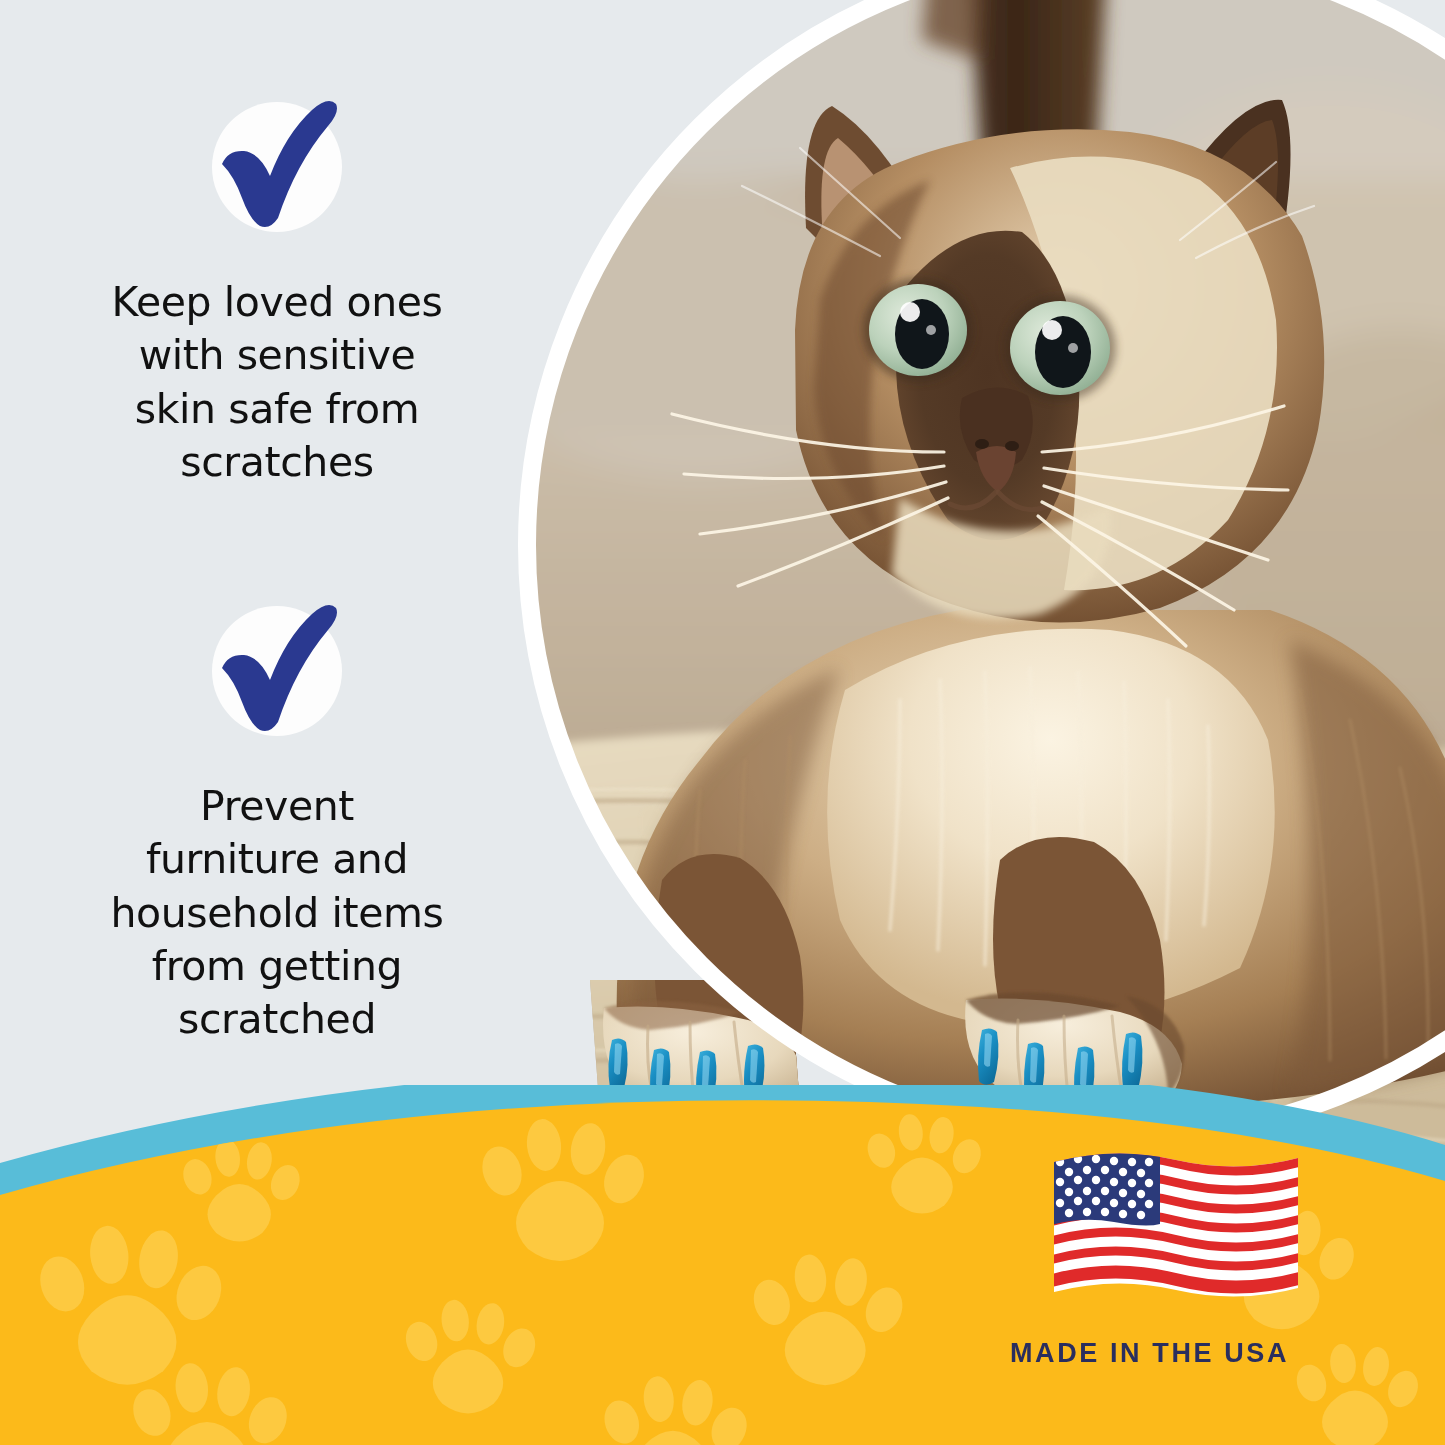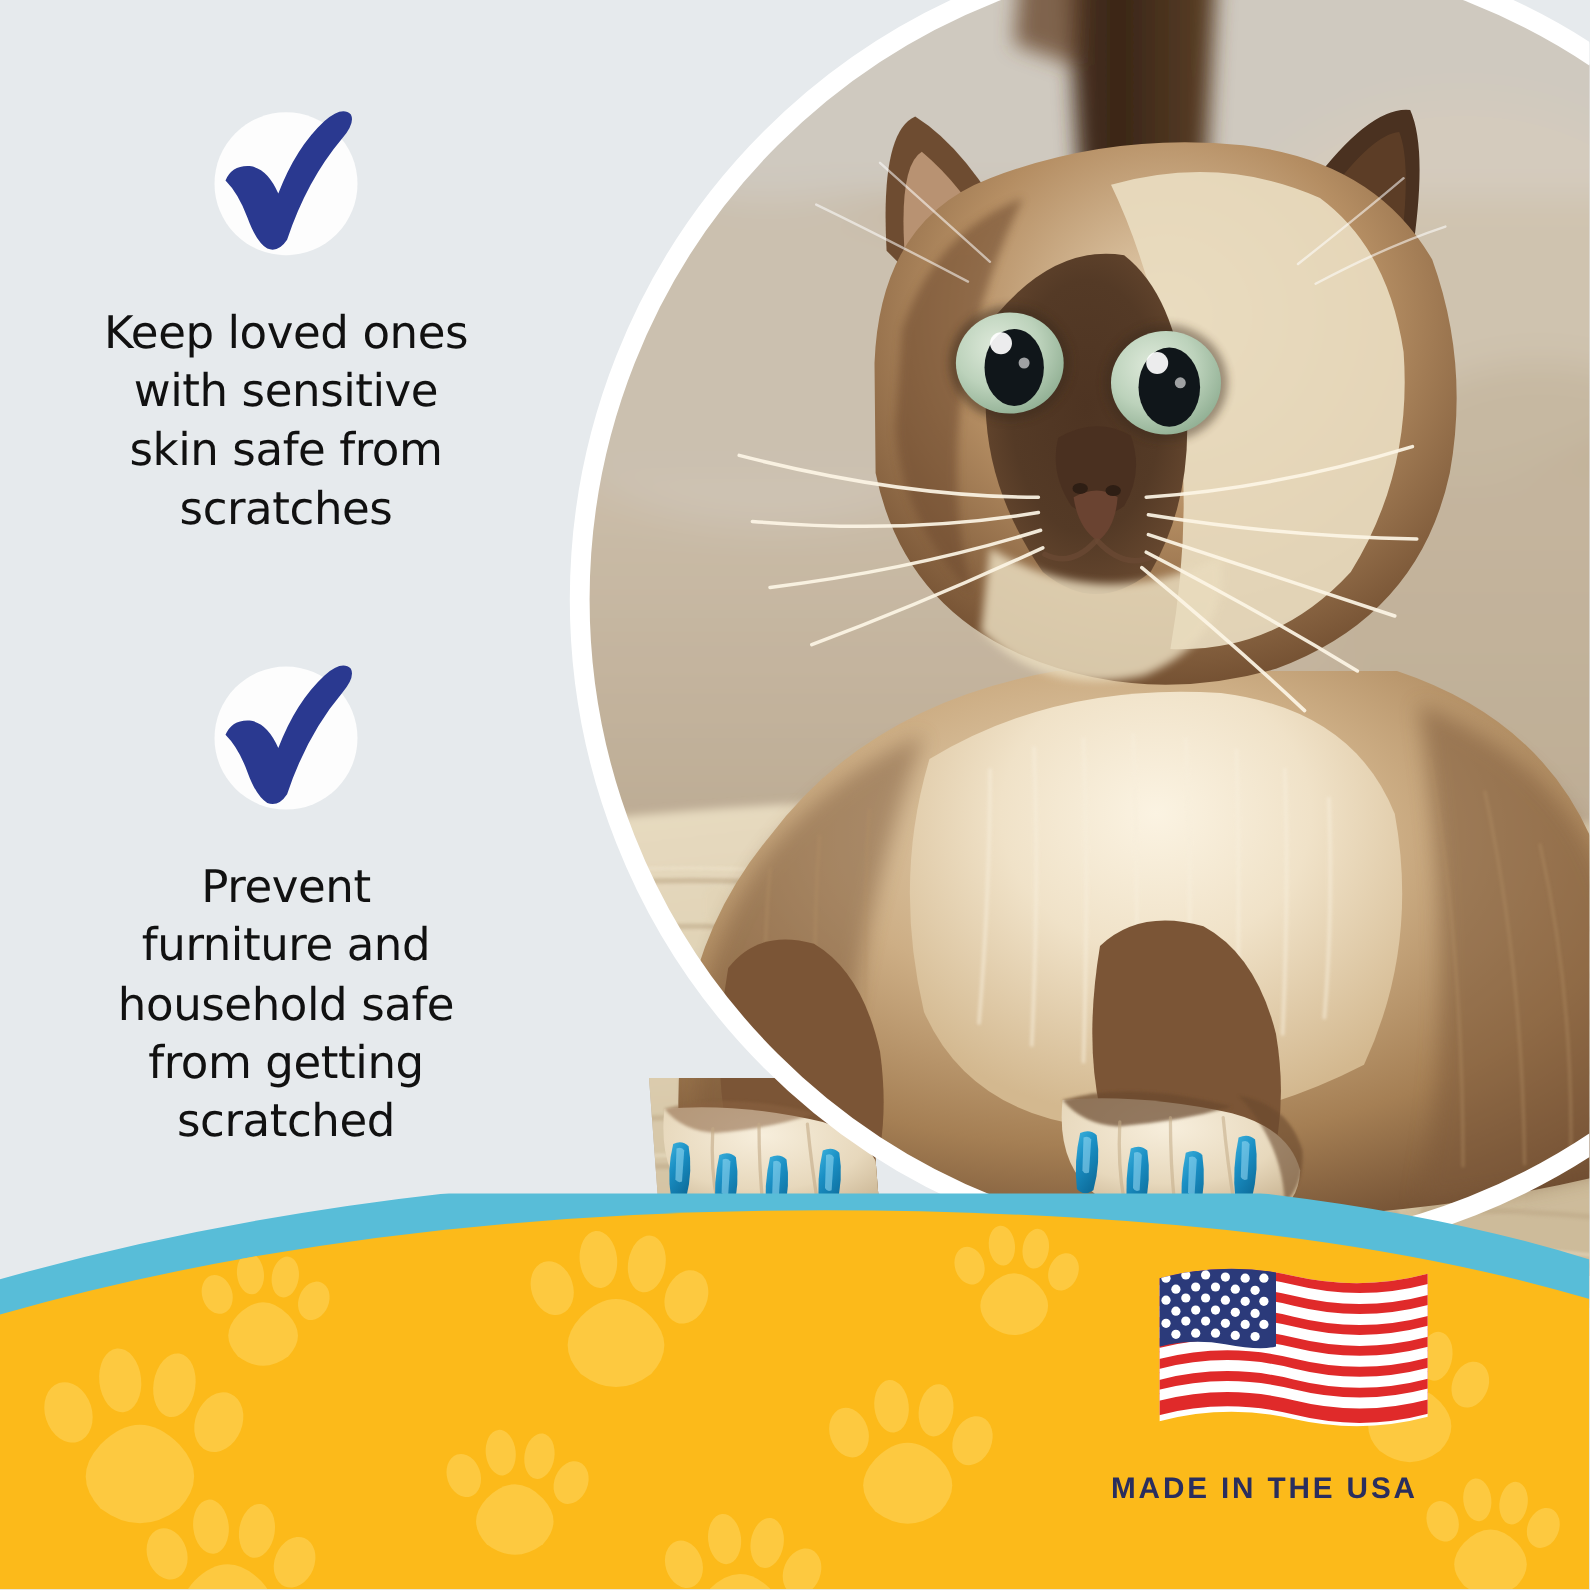--- a/index.html
+++ b/index.html
@@ -10,21 +10,21 @@
     overflow:hidden;
     position:relative;
   }
   #stage { position:absolute; inset:0; width:1445px; height:1445px; overflow:hidden; background:#e6eaed; }
 
   
   .photo-wrap { position:absolute; left:0; top:0; width:1445px; height:1445px; }
   .photo-clip { position:absolute; inset:0; }
 
   
-  .features { position:absolute; left:0; top:0; width:520px; height:1160px; }
+  .features { position:absolute; left:17px; top:0; width:520px; height:1160px; }
   .feature { position:absolute; left:0; width:520px; text-align:center; }
   .feature-1 { top:96px; }
   .feature-2 { top:600px; }
 
   .check-badge { position:relative; width:146px; height:146px; margin:0 auto 34px auto; }
   .check-badge .disc {
     position:absolute; left:8px; top:6px; width:130px; height:130px;
     background:#fdfdfd; border-radius:50%;
   }
   .check-badge svg { position:absolute; left:0; top:0; width:146px; height:146px; }
@@ -366,21 +366,21 @@
 
     <div class="feature feature-2">
       <div class="check-badge">
         <div class="disc"></div>
         <svg viewBox="0 0 146 146" aria-hidden="true">
           <path d="M18 68 Q24 54 40 55 Q56 57 66 80 Q82 38 108 14 Q124 0 132 8 Q136 16 124 30 Q92 68 74 122 Q66 134 56 130 Q46 124 38 102 Q30 80 18 68 Z" fill="#2a3990"></path>
         </svg>
       </div>
       <div class="feature-text">Prevent
 furniture and
-household safe
+household items
 from getting
 scratched</div>
     </div>
 
   </div>
 
   <svg class="wave" viewBox="0 0 1445 360" preserveAspectRatio="none" aria-hidden="true">
     <defs>
       <clipPath id="yellowClip">
         <path d="M0 110 Q420 -10 980 22 Q1250 38 1445 96 L1445 360 L0 360 Z"></path>

